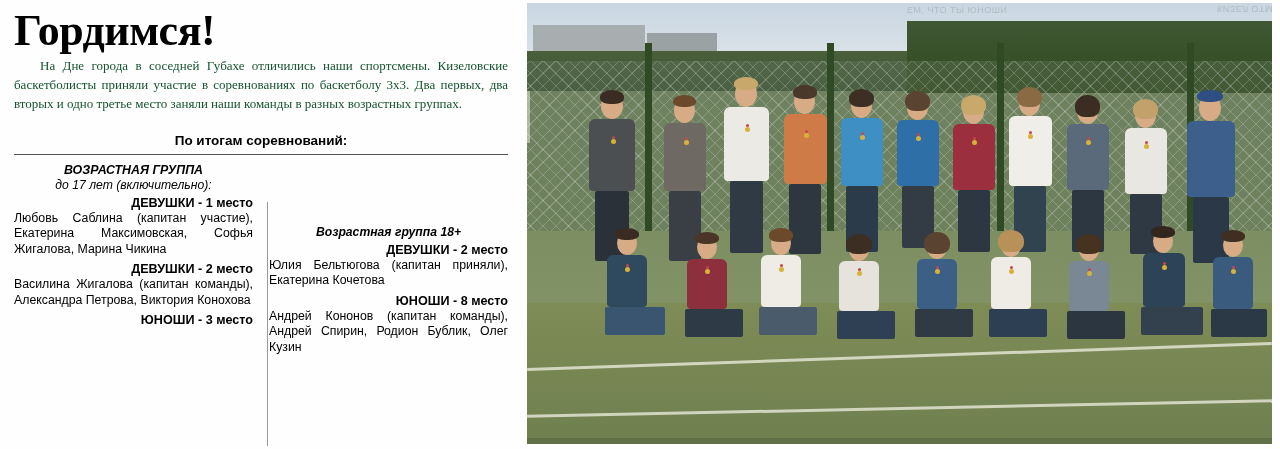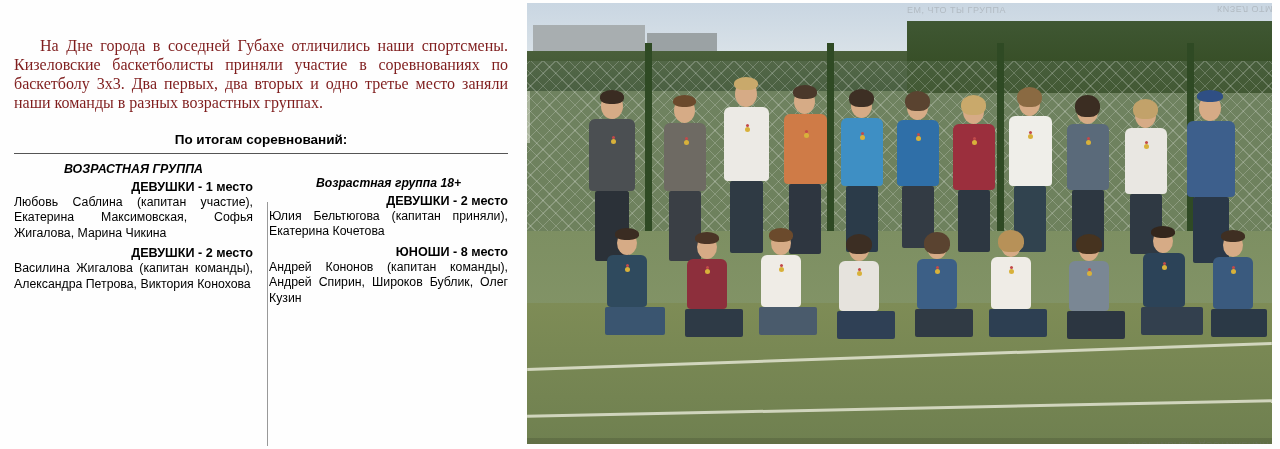--- a/index.html
+++ b/index.html
@@ -32,26 +32,26 @@
     font-size: 44px;
     line-height: 50px;
     letter-spacing: -0.5px;
     margin: 0;
     padding: 0;
     color: #000;
   }
 
   .lead {
     font-family: "Liberation Serif", serif;
-    font-size: 16px;
+    font-size: 13px;
     line-height: 19px;
     text-align: justify;
-    margin: 30px 0 0 0;
+    margin: 0 0 0 0;
     text-indent: 26px;
-    color: #7f1d1d;
+    color: #14532d;
   }
 
   .results-title {
     font-family: "Liberation Sans", sans-serif;
     font-weight: bold;
     font-size: 13.5px;
     text-align: center;
     margin: 20px 0 0 0;
     color: #000;
   }
@@ -218,50 +218,53 @@
   .ghost-topr { left: 690px; top: 1px; transform: scaleY(-1); }
   .ghost-bot { left: 600px; top: 437px; transform: scaleY(-1); }
 </style>
 </head>
 <body>
 
 <div id="page">
 
   <div class="article">
 
+    <h1 class="headline">Гордимся!</h1>
 
     <p class="lead">На Дне города в соседней Губахе отличились наши спортсмены. Кизеловские баскетболисты приняли участие в соревнованиях по баскетболу 3х3. Два первых, два вторых и одно третье место заняли наши команды в разных возрастных группах.</p>
 
     <div class="results-title">По итогам соревнований:</div>
     <hr class="rule">
 
     <div class="cols">
 
       <div class="col">
         <div class="grp-head">ВОЗРАСТНАЯ ГРУППА</div>
+        <div class="grp-sub">до 17 лет (включительно):</div>
 
         <div class="place">ДЕВУШКИ - 1 место</div>
         <div class="names">Любовь Саблина (капитан участие), Екатерина Максимовская, Софья Жигалова, Марина Чикина</div>
 
         <div class="place">ДЕВУШКИ - 2 место</div>
         <div class="names">Василина Жигалова (капитан команды), Александра Петрова, Виктория Конохова</div>
 
+        <div class="place">ЮНОШИ - 3 место</div>
       </div>
 
       <div class="col">
 
         <div class="spacer-md"></div>
 
-        <div class="grp-sub" style="font-weight:bold;">Возрастная группа 18+</div>
+        <div class="grp-sub" style="font-weight:bold;margin-top:48px;">Возрастная группа 18+</div>
 
         <div class="place">ДЕВУШКИ - 2 место</div>
         <div class="names">Юлия Бельтюгова (капитан приняли), Екатерина Кочетова</div>
 
         <div class="place">ЮНОШИ - 8 место</div>
-        <div class="names">Андрей Кононов (капитан команды), Андрей Спирин, Широков Бублик, Олег Кузин</div>
+        <div class="names">Андрей Кононов (капитан команды), Андрей Спирин, Родион Бублик, Олег Кузин</div>
       </div>
     </div>
 
     <div class="col-divider"></div>
   </div>
 
   <div class="photo">
     <div class="photo-inner">
       <div class="sky"></div>
       <div class="bldg b1"></div>
@@ -435,19 +438,19 @@
       <div class="person" style="left:686px; top:230px;">
         <div class="head" style="left:10px; top:0;  width:20px; height:24px;"></div>
         <div class="hair" style="left:8px;  top:-3px; width:24px; height:12px; background:#3f2f22;"></div>
         <div class="body" style="left:0;    top:24px; width:40px; height:52px; background:#3a5a7e;"></div>
         <div class="legs" style="left:-2px; top:76px; width:56px; height:28px; background:#2b3946;"></div>
         <div class="medal" style="left:18px; top:36px;"></div>
       </div>
 
       <div class="caption-strip"></div>
 
-      <div class="ghost ghost-top">ЕМ, ЧТО ТЫ ГРУППА</div>
+      <div class="ghost ghost-top">ЕМ, ЧТО ТЫ ЮНОШИ</div>
       <div class="ghost ghost-topr">КИЗЕЛ ОТМЕЧАЕТ ЮБИЛЕЙ ГОРОДА</div>
       <div class="ghost ghost-bot">СПОРТИВНЫЕ ДОСТИЖЕНИЯ</div>
     </div>
   </div>
 
 </div>
 
 </body></html>

